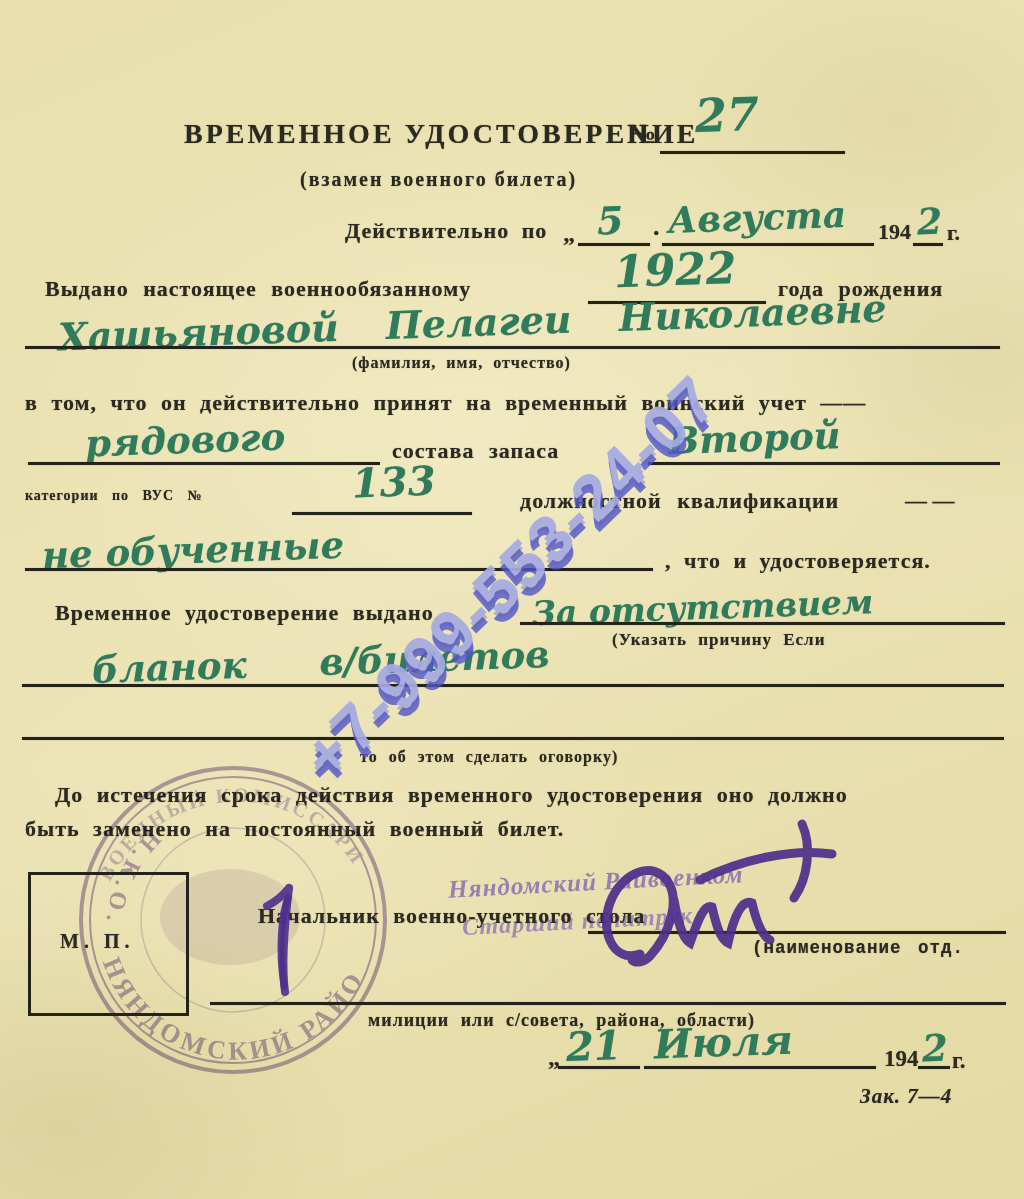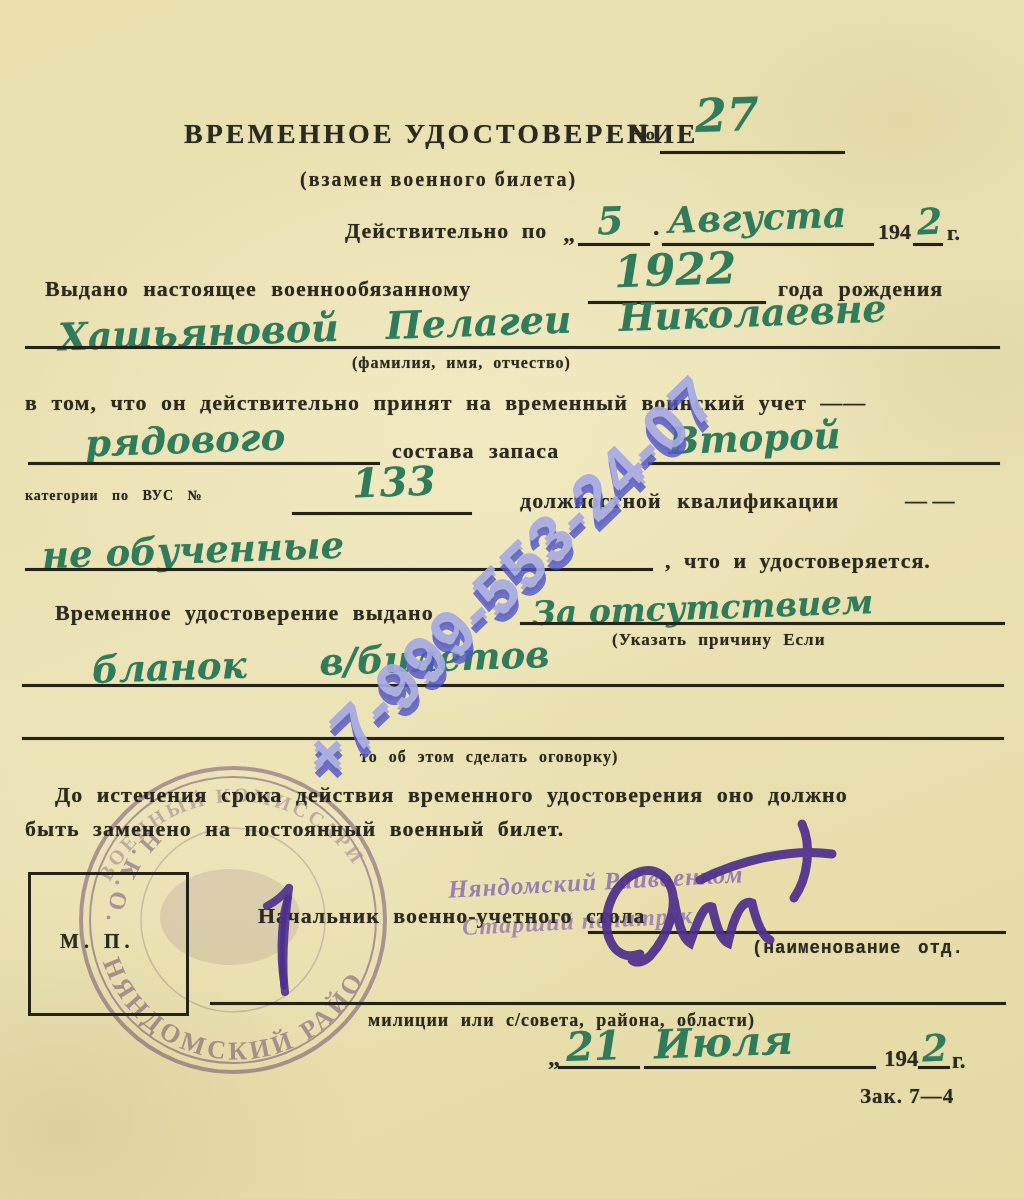--- a/index.html
+++ b/index.html
@@ -188,17 +188,17 @@
   <div class="print" style="left:548px;top:1044px;font-size:24px;">„</div>
   <div class="ink" style="left:566px;top:1022px;font-size:40px;">21</div>
   <div class="rule" style="left:558px;top:1066px;width:82px;"></div>
   <div class="ink" style="left:654px;top:1018px;font-size:40px;">Июля</div>
   <div class="rule" style="left:644px;top:1066px;width:232px;"></div>
   <div class="print" style="left:884px;top:1046px;font-size:23px;">194</div>
   <div class="ink" style="left:922px;top:1026px;font-size:37px;">2</div>
   <div class="rule" style="left:918px;top:1066px;width:32px;"></div>
   <div class="print" style="left:952px;top:1048px;font-size:23px;">г.</div>
 
-  <div class="print" style="left:860px;top:1084px;font-size:21px;letter-spacing:1px;">Зак. 7—4</div>
+  <div class="print" style="left:860px;top:1084px;font-size:21px;letter-spacing:1px;font-style:italic;">Зак. 7—4</div>
 
   <div class="wm" style="left:140px;top:540px;font-size:64px;width:740px;text-align:center;">+7-999-553-24-07</div>
 
 </div>
 
 </body></html>

